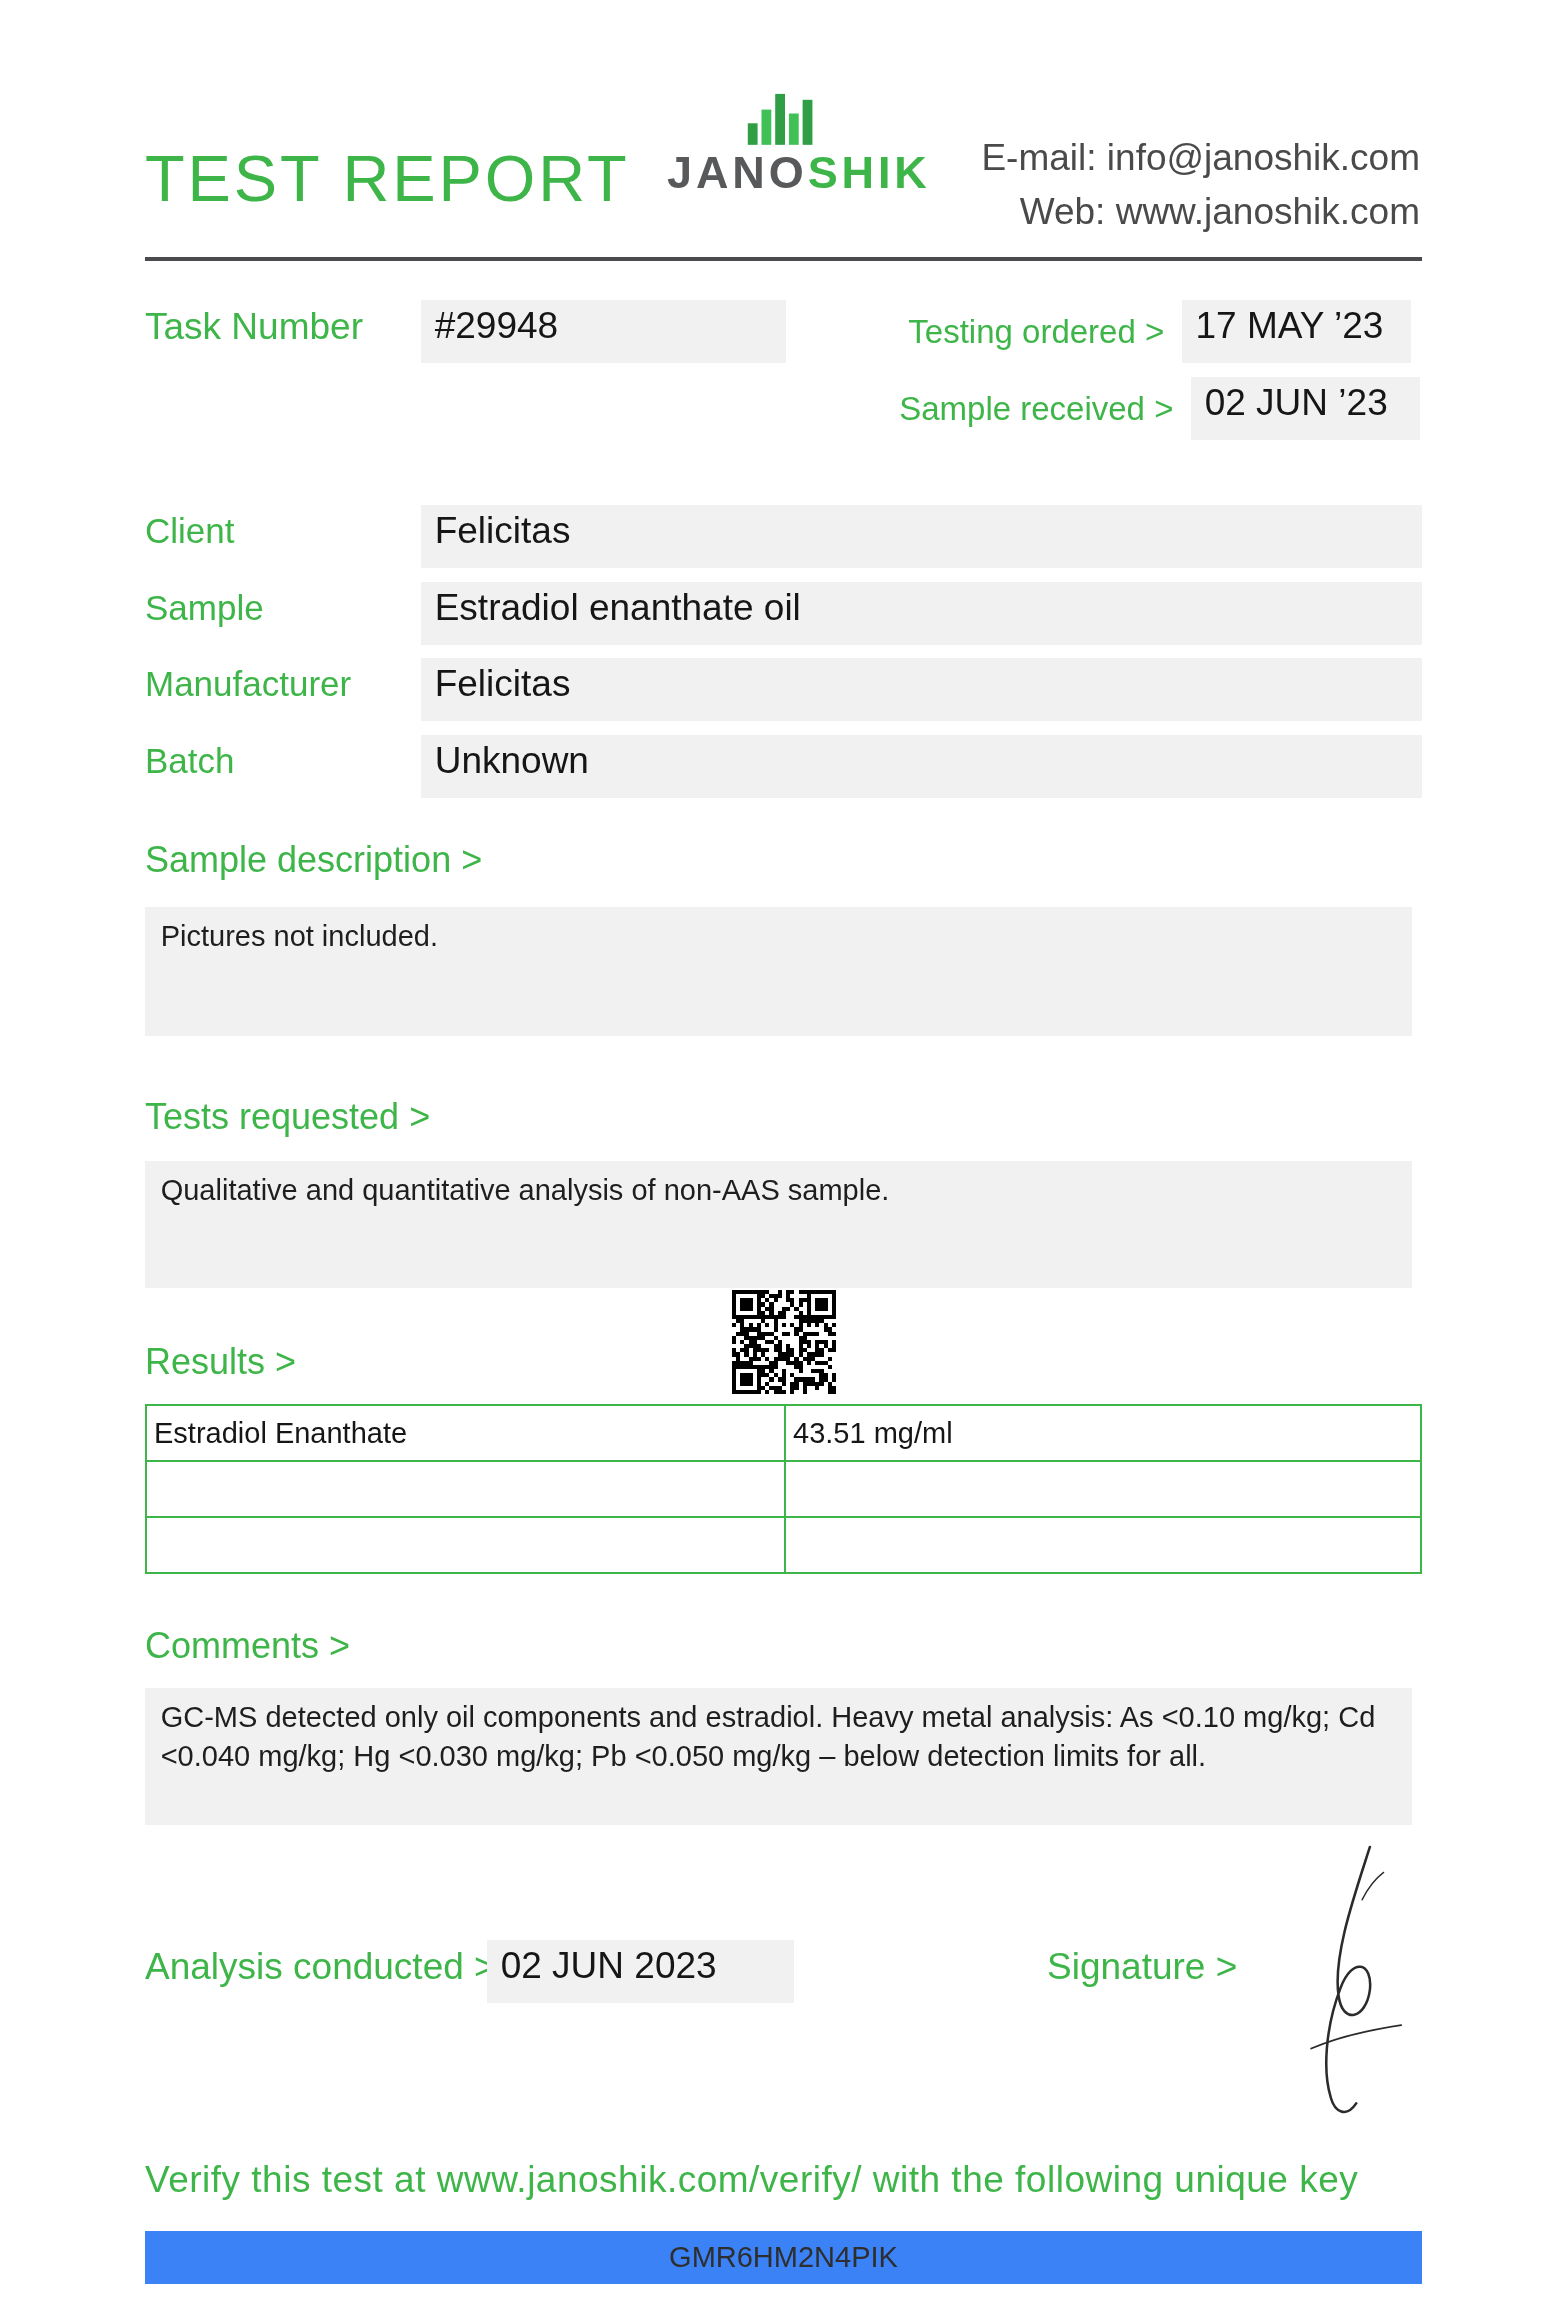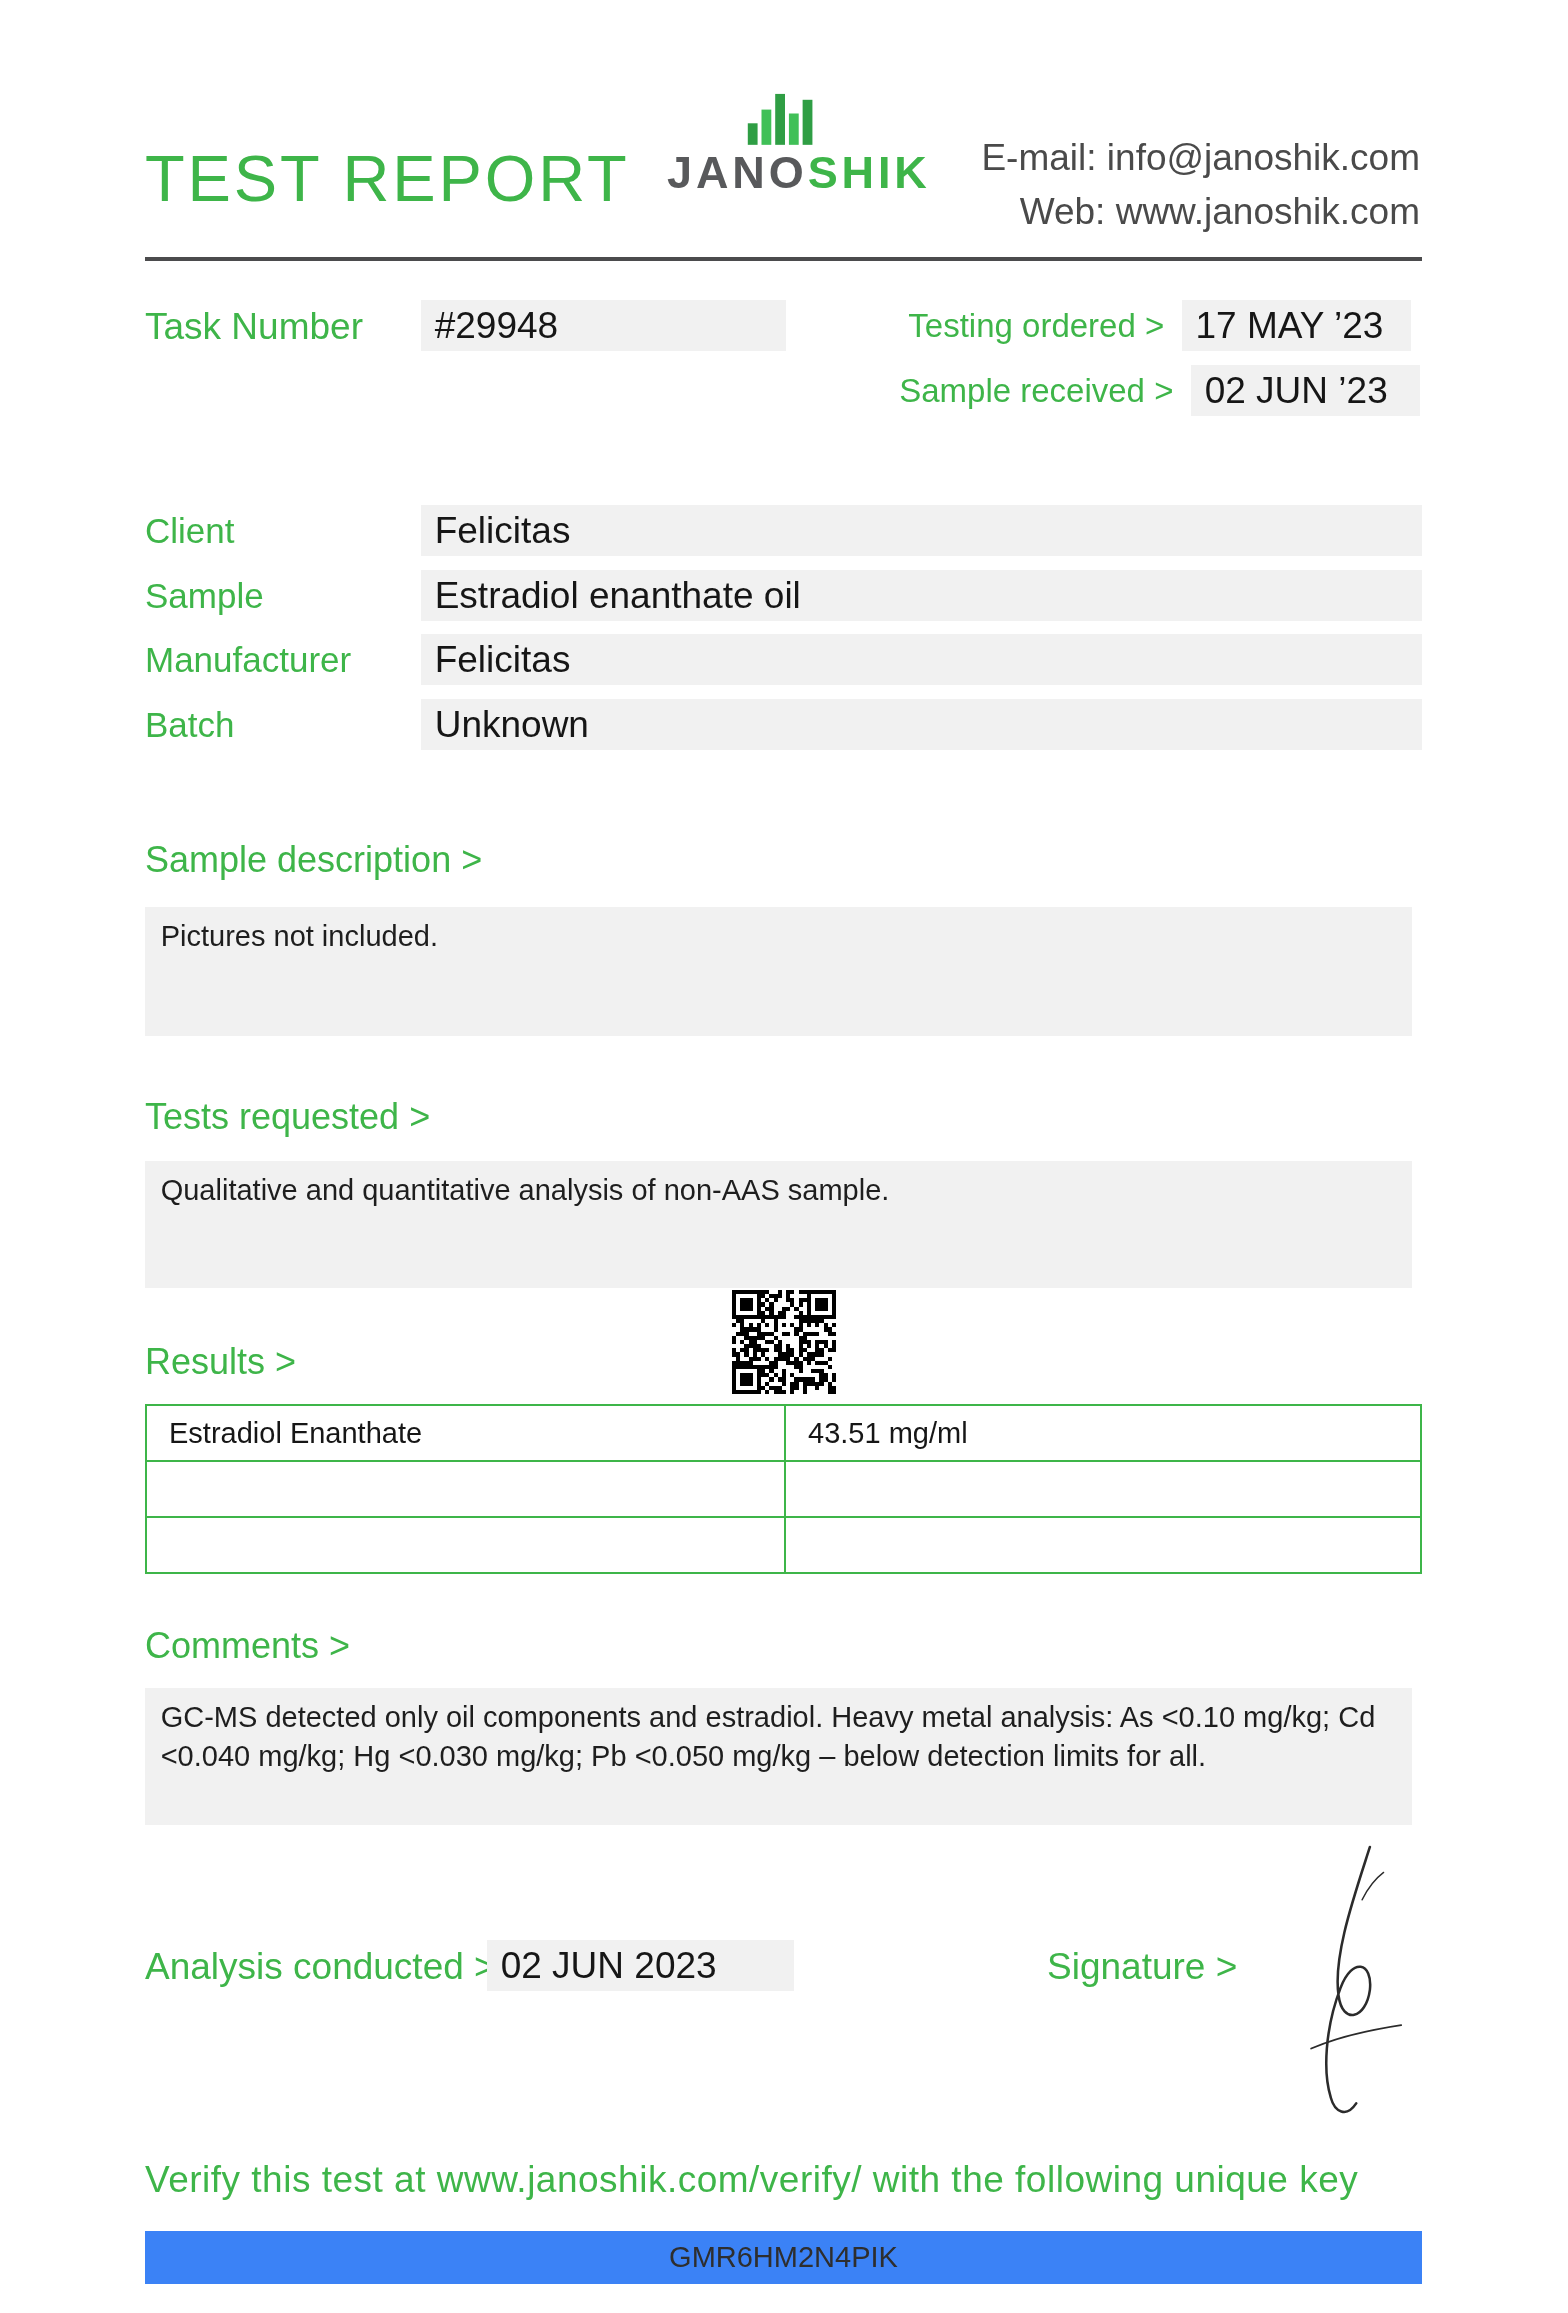--- a/index.html
+++ b/index.html
@@ -11,41 +11,41 @@
   .report-title { position:absolute; left:145px; top:141px; font-size:65px; letter-spacing:2.9px; color:#3eb549; font-weight:500; }
   .logo { position:absolute; left:667px; top:82px; width:235px; text-align:center; }
   .logo-bars { display:block; margin:0 auto 2px auto; }
   .logo-text { font-size:45px; font-weight:700; letter-spacing:3.9px; color:#58595b; }
   .logo-text .shik { color:#3eb549; }
   .contact { position:absolute; right:148px; top:131px; text-align:right; font-size:37px; color:#4a4a4a; line-height:1.45; }
   .divider { position:absolute; left:145px; top:257px; width:1277px; height:3.9px; background:#4b4b4d; }
 
   
   .label-green { color:#3eb549; font-size:37px; font-weight:400; }
-  .field-box { background:#f1f1f1; color:#161616; font-size:37px; font-weight:500; line-height:51px; height:51px; padding:0 13.7px; overflow:hidden; white-space:nowrap; }
+  .field-box { background:#f1f1f1; color:#161616; font-size:37px; font-weight:500; line-height:51px; height:63px; padding:0 13.7px; overflow:hidden; white-space:nowrap; }
   .task-label { position:absolute; left:145px; top:306px; }
   .task-box { position:absolute; left:421px; top:300px; width:365px; }
   .order-block { position:absolute; right:148px; top:300px; }
   .order-row { display:flex; justify-content:center; align-items:center; margin-bottom:13.7px; }
   .order-row .label-green { font-size:33px; margin-right:17.6px; line-height:51px; }
   .order-row .field-box { width:229px; }
 
   
   .details { position:absolute; left:145px; top:505px; width:1277px; }
   .detail-row { display:flex; margin-bottom:13.7px; }
   .detail-row .label-green { width:276px; line-height:51px; font-size:35px; }
   .detail-row .field-box { flex:1; }
 
   .section-heading { position:absolute; left:145px; font-size:36px; color:#3eb549; }
   .text-box { position:absolute; left:145px; width:1267px; background:#f1f1f1; font-size:29px; color:#1e1e1e; padding:9.8px 15.7px; line-height:1.35; }
 
   
   .qr { position:absolute; left:732px; top:1290px; width:104px; height:104px; }
   .results-table { position:absolute; left:145px; top:1404px; width:1277px; border-collapse:collapse; }
-  .results-table td { border:2px solid #3eb549; height:56px; font-size:29px; color:#161616; padding:0 22px; }
+  .results-table td { border:2px solid #3eb549; height:56px; font-size:29px; color:#161616; padding:0 7px; }
   .results-table td.c1 { width:639px; }
 
   
   .analysis-label { position:absolute; left:145px; top:1946px; }
   .analysis-box { position:absolute; left:487px; top:1940px; width:307px; }
   .signature-label { position:absolute; left:1047px; top:1946px; }
   .signature { position:absolute; left:1274px; top:1841px; }
   .verify-text { position:absolute; left:145px; top:2159px; width:1284px; font-size:37px; color:#3eb549; letter-spacing:0.5px; }
   .key-box { position:absolute; left:145px; top:2231px; width:1277px; height:53px; background:#3b82f6; text-align:center; line-height:53px; font-size:29px; color:#2e2e2e; }
 </style>

